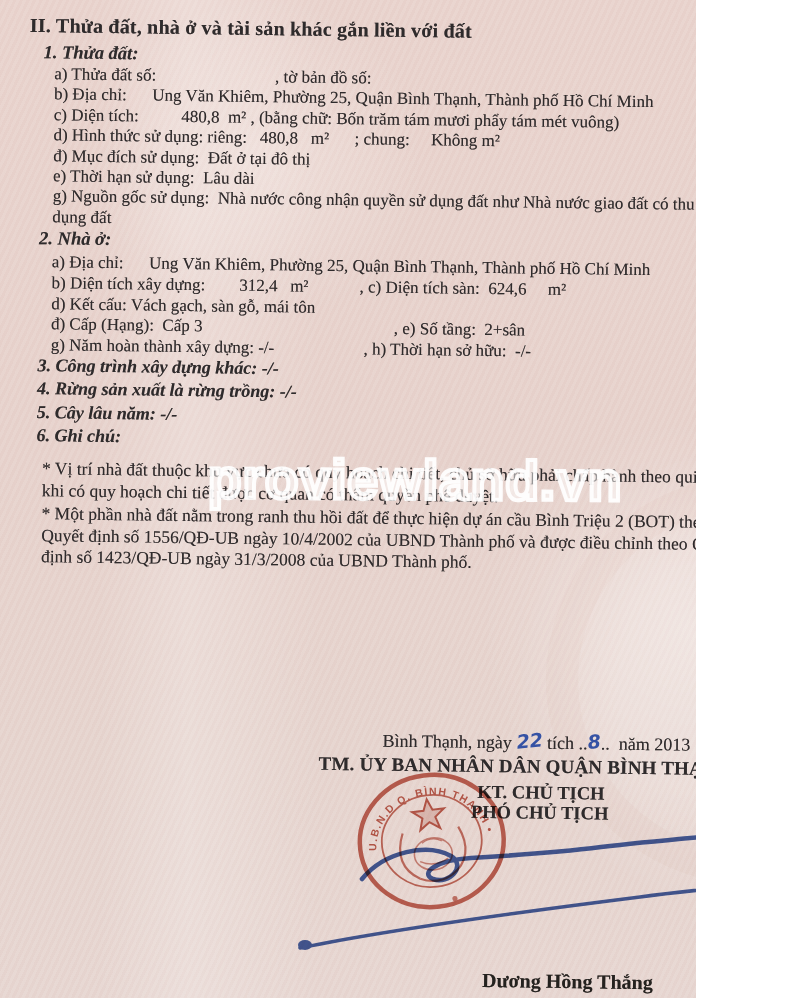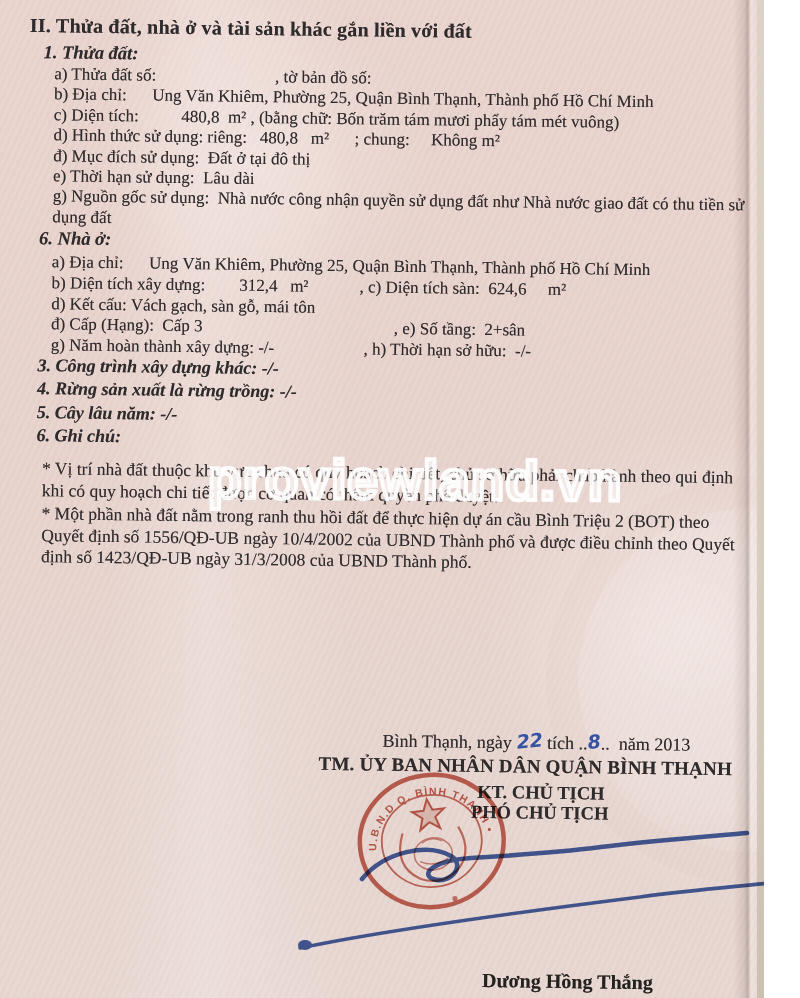--- a/index.html
+++ b/index.html
@@ -1,17 +1,17 @@
 <!DOCTYPE html>
 <html><head>
 <meta charset="utf-8">
 <style>
   html,body{margin:0;padding:0;}
   .page{
-    position:relative; width:764px; height:998px; overflow:hidden;
+    position:relative; width:696px; height:998px; overflow:hidden;
     background:
       radial-gradient(circle 300px at 690px 630px, rgba(255,255,255,.30), rgba(255,255,255,0) 70%),
       radial-gradient(circle 220px at 260px 160px, rgba(255,252,250,.28), rgba(255,255,255,0) 75%),
       linear-gradient(90deg, rgba(255,255,255,0) 14%, rgba(255,255,255,.20) 27%, rgba(255,255,255,0) 46%),
       repeating-linear-gradient(115deg, rgba(205,150,145,.05) 0 3px, rgba(255,255,255,.04) 3px 6px),
       linear-gradient(180deg,#e9d4ce 0%, #e7d3cd 45%, #e6d5cf 75%, #e7d7d2 100%);
     font-family:"Liberation Serif", serif;
     color:#2e2b2c;
   }
   
@@ -89,21 +89,21 @@
     <div class="abs lines land-lines">
         <div class="line">a) Thửa đất số:                            , tờ bản đồ số:</div>
         <div class="line">b) Địa chỉ:      Ung Văn Khiêm, Phường 25, Quận Bình Thạnh, Thành phố Hồ Chí Minh</div>
         <div class="line">c) Diện tích:          480,8  m² , (bằng chữ: Bốn trăm tám mươi phẩy tám mét vuông)</div>
         <div class="line">d) Hình thức sử dụng: riêng:   480,8   m²      ; chung:     Không m²</div>
         <div class="line">đ) Mục đích sử dụng:  Đất ở tại đô thị</div>
         <div class="line">e) Thời hạn sử dụng:  Lâu dài</div>
         <div class="line">g) Nguồn gốc sử dụng:  Nhà nước công nhận quyền sử dụng đất như Nhà nước giao đất có thu tiền sử dụng đất</div>
       </div>
 
-    <div class="abs shead h-house">6. Nhà ở:</div>
+    <div class="abs shead h-house">2. Nhà ở:</div>
     <div class="abs lines house-lines">
         <div class="line">a) Địa chỉ:      Ung Văn Khiêm, Phường 25, Quận Bình Thạnh, Thành phố Hồ Chí Minh</div>
         <div class="line">b) Diện tích xây dựng:        312,4   m²            , c) Diện tích sàn:  624,6     m²</div>
         <div class="line">d) Kết cấu: Vách gạch, sàn gỗ, mái tôn</div>
         <div class="line">đ) Cấp (Hạng):  Cấp 3                                             , e) Số tầng:  2+sân</div>
         <div class="line">g) Năm hoàn thành xây dựng: -/-                     , h) Thời hạn sở hữu:  -/-</div>
       </div>
 
     <div class="abs items">
         <div class="item-line">3. Công trình xây dựng khác: -/-</div>

